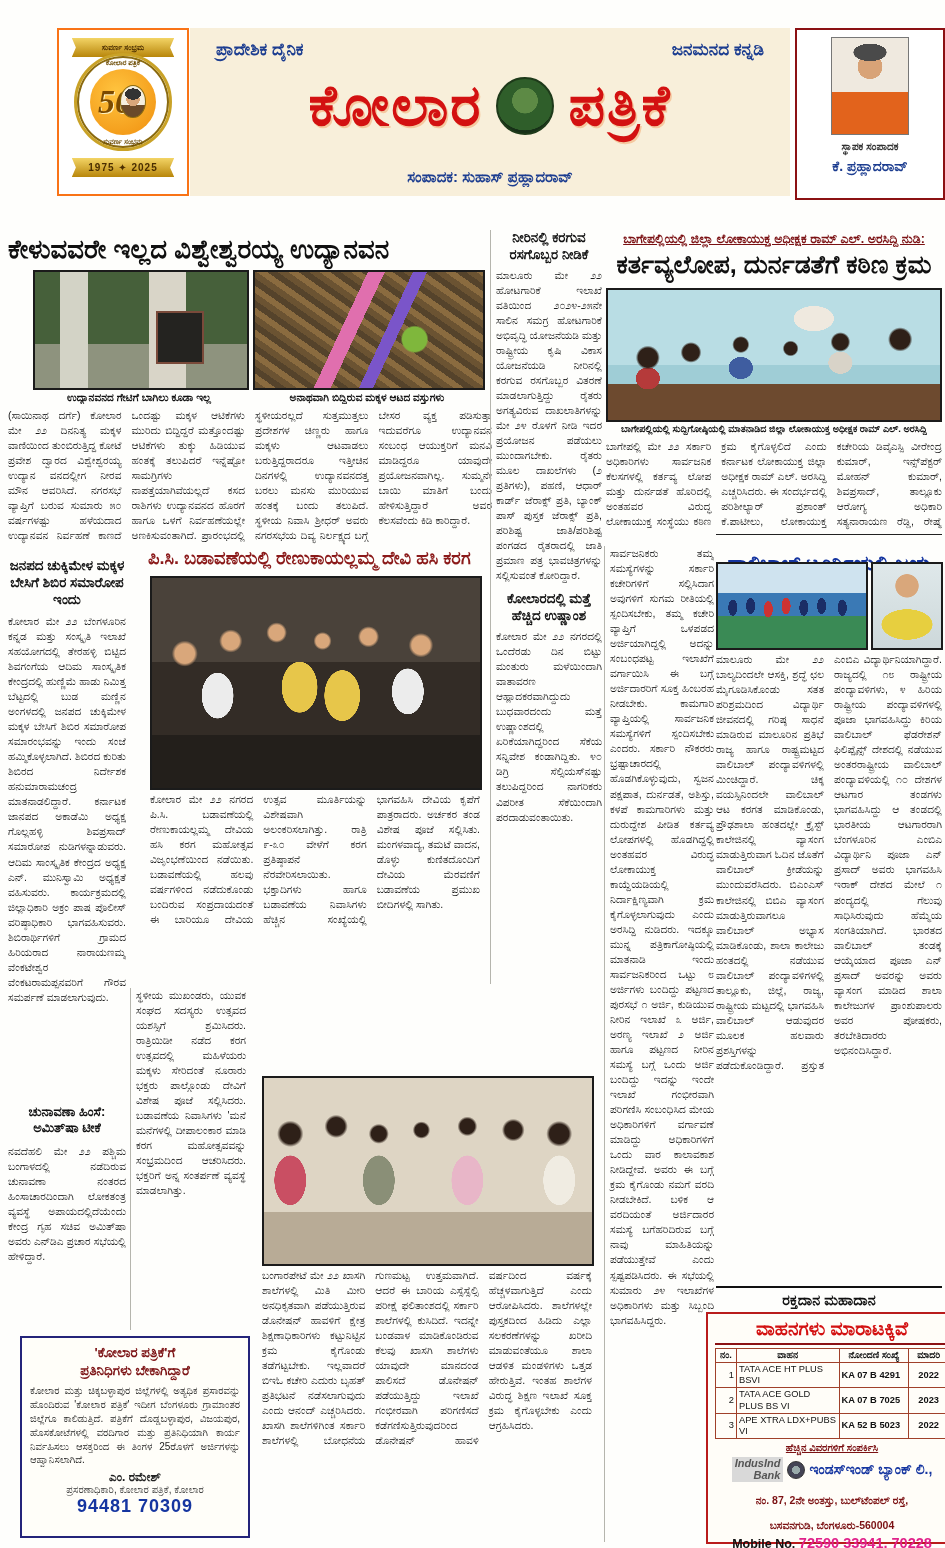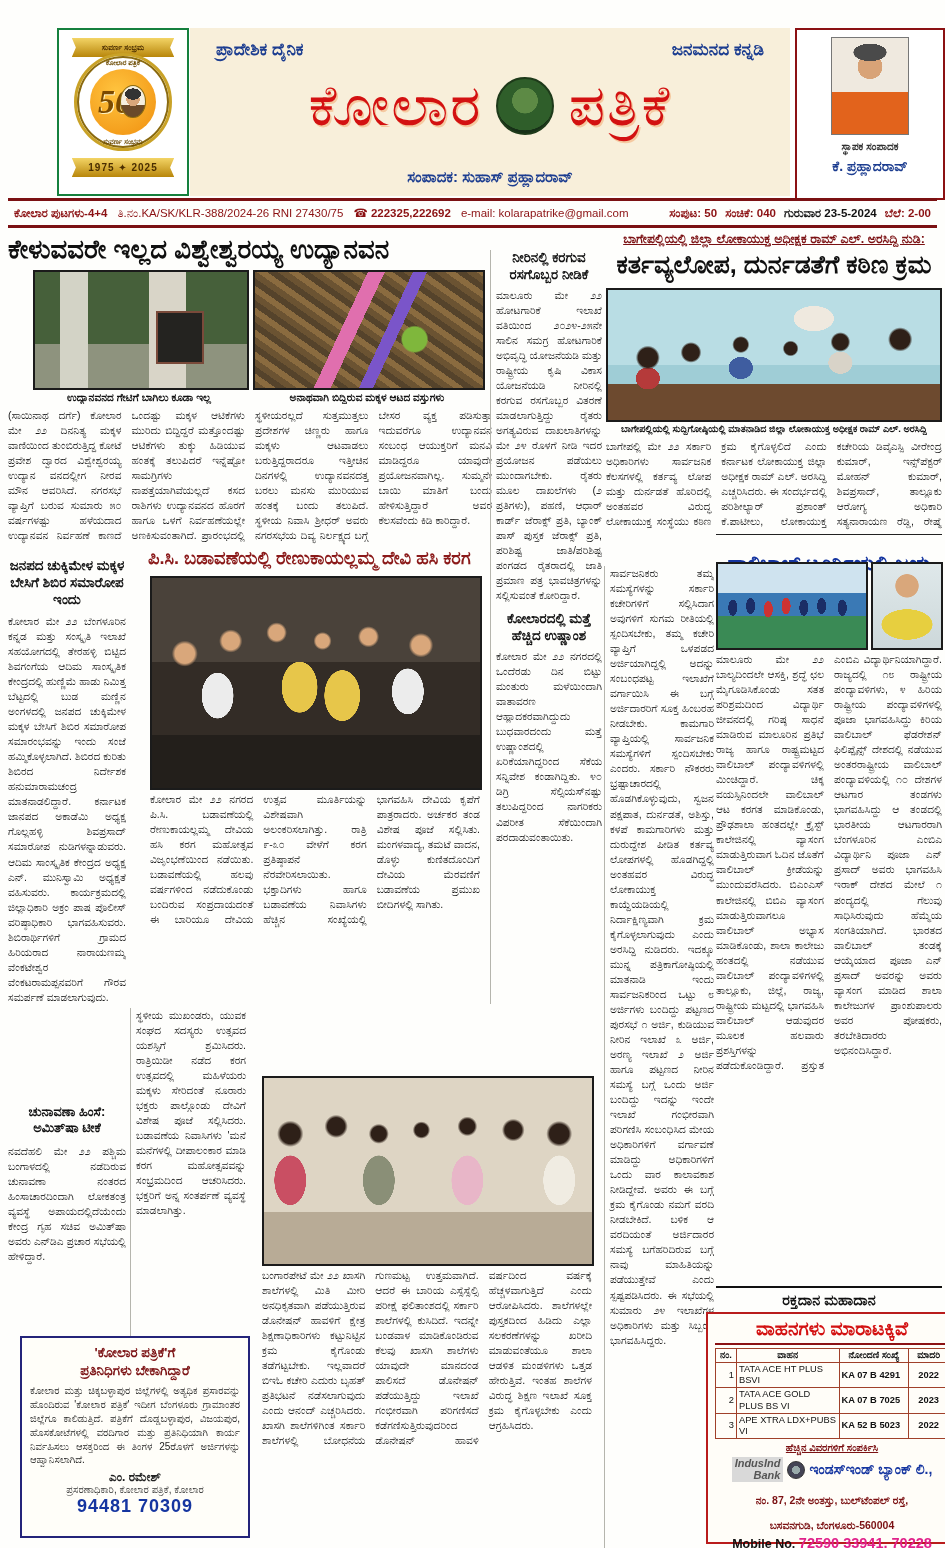--- a/index.html
+++ b/index.html
@@ -8,21 +8,21 @@
   .abs{position:absolute;}
   .ph{position:absolute;border:2px solid #1b1b1b;overflow:hidden;}
   .bt{font-size:10.6px;line-height:1.42;text-align:justify;color:#1c1c1c;overflow:hidden;}
   .c2{column-count:2;column-gap:10px;}
   .c3{column-count:3;column-gap:10px;}
   .c4{column-count:4;column-gap:10px;}
   .cap{font-size:10.5px;font-weight:bold;color:#111;text-align:center;overflow:hidden;white-space:nowrap;}
   .subhead{font-weight:800;color:#111;text-align:center;line-height:1.25;}
 
   
-  .logo-box{left:57px;top:28px;width:128px;height:164px;background:#fff;border:2px solid #15803d;}
+  .logo-box{left:57px;top:28px;width:128px;height:164px;background:#fff;border:2px solid #f97316;}
   .ribbon{position:absolute;left:10%;width:80%;height:19px;
           background:linear-gradient(#f3d465,#b8860b);
           clip-path:polygon(0 0,100% 0,96% 50%,100% 100%,0 100%,4% 50%);
           color:#4a2e00;font-size:7.5px;font-weight:bold;text-align:center;line-height:19px;overflow:hidden;}
   .ribbon.top{top:8px;}
   .ribbon.bot{top:128px;font-size:10px;font-weight:800;letter-spacing:1px;}
   .logo-circle{position:absolute;left:50%;top:72px;transform:translate(-50%,-50%) ;width:92px;height:92px;border-radius:50%;
                background:#fff;border:3px solid #c9a227;box-shadow:0 0 0 2px #8a6a10 inset;}
   .logo-inner{position:absolute;left:50%;top:50%;transform:translate(-50%,-50%);width:66px;height:66px;border-radius:50%;
               background:radial-gradient(circle at 40% 35%,#ffc43f,#f08f0e);}
@@ -31,21 +31,21 @@
            font-size:34px;font-weight:900;font-style:italic;color:#7b4a00;text-shadow:1px 1px 0 #fff3c0;}
   .logo-portrait{position:absolute;right:10px;top:16px;width:24px;height:31px;border-radius:50%;
            background:radial-gradient(ellipse 55% 30% at 50% 26%,#333 0 60%,transparent 61%),
                       radial-gradient(ellipse 46% 34% at 50% 44%,#d9a77b 0 60%,transparent 61%),
                       linear-gradient(#f5efdf 0 62%,#6b4a2a 62%);border:1.5px solid #8a6a10;}
 
   .masthead{left:190px;top:28px;width:600px;height:168px;background:#f8efda;}
   .tagline-row{position:absolute;left:0;top:12px;width:100%;display:flex;justify-content:space-between;padding:0 26px;box-sizing:border-box;}
   .tagline{font-size:17px;font-weight:800;color:#1c3d90;}
   .title-row{position:absolute;left:0;top:44px;width:100%;display:flex;align-items:center;justify-content:center;gap:14px;}
-  .np-title{font-size:57px;font-weight:400;color:#d31111;letter-spacing:2px;text-shadow:1.5px 1.5px 0 #f5c9a0;}
+  .np-title{font-size:57px;font-weight:700;color:#d31111;letter-spacing:2px;text-shadow:1.5px 1.5px 0 #f5c9a0;}
   .seal{width:54px;height:54px;border-radius:50%;border:2px solid #1e3a1a;
         background:radial-gradient(circle at 50% 40%,#5d8a45 0 30%,#2f5e2a 31% 70%,#173018 71%);}
   .editor-line{position:absolute;left:0;bottom:10px;width:100%;text-align:center;font-size:15px;font-weight:800;color:#1c3d90;}
 
   .founder-box{left:795px;top:28px;width:146px;height:168px;background:#fff;border:2px solid #8b1113;text-align:center;}
   .founder-photo{position:absolute;left:50%;top:7px;transform:translateX(-50%);width:76px;height:96px;border:1px solid #777;
      background:radial-gradient(ellipse 36% 15% at 50% 15%,#4a4a4a 0 60%,transparent 61%),
                 radial-gradient(ellipse 27% 21% at 50% 30%,#d8a377 0 60%,transparent 61%),
                 linear-gradient(#efe9df 0 56%,#e2631c 56%);}
   .founder-label{position:absolute;left:0;top:110px;width:100%;font-size:10.5px;font-weight:bold;color:#333;}
@@ -120,21 +120,21 @@
     radial-gradient(ellipse 5% 16% at 58% 52%,#1b2d66 0 60%,transparent 61%),
     radial-gradient(ellipse 5% 16% at 70% 50%,#1b2d66 0 60%,transparent 61%),
     radial-gradient(ellipse 5% 16% at 84% 52%,#1b2d66 0 60%,transparent 61%),
     linear-gradient(#cfe3ef 0 34%,#3a79b5 34% 62%,#3a8a55 62%);}
   .p-portrait{background:
     radial-gradient(circle at 50% 26%,#d9a77b 0 16%,transparent 17%),
     radial-gradient(ellipse 62% 30% at 50% 72%,#e7cf3f 0 60%,transparent 61%),
     linear-gradient(#dfe8ea,#cdd8da);}
 
   
-  .rule-left{border-left:1px solid #b5b5ad;padding-left:5px;box-sizing:border-box;margin-top:20px;}
+  .rule-left{border-left:1px solid #b5b5ad;padding-left:5px;box-sizing:border-box;}
   .blood{left:716px;top:1286px;width:226px;border-top:2.5px solid #111;padding-top:4px;
          font-size:14.5px;font-weight:900;color:#111;text-align:center;}
 
   
   .veh{left:706px;top:1312px;width:252px;height:232px;border:2px solid #b91c1c;background:#fffdf8;box-sizing:border-box;padding:3px 7px;}
   .veh-title{font-size:19px;font-weight:900;color:#d31111;text-align:center;border-bottom:2px solid #8b1113;padding:1px 0 3px;}
   table.veh-t{width:100%;border-collapse:collapse;margin-top:3px;}
   table.veh-t th,table.veh-t td{border:1.2px solid #a0402a;font-size:9.3px;color:#111;padding:1px 2px;line-height:1.2;}
   table.veh-t th{font-weight:bold;text-align:center;}
   table.veh-t td.num{text-align:right;width:9%;}
@@ -187,32 +187,20 @@
     </div>
     <div class="editor-line">ಸಂಪಾದಕ: ಸುಹಾಸ್ ಪ್ರಹ್ಲಾದರಾವ್</div>
   </div>
 
   <div class="abs founder-box">
     <div class="founder-photo"></div>
     <div class="founder-label">ಸ್ಥಾಪಕ ಸಂಪಾದಕ</div>
     <div class="founder-name">ಕೆ. ಪ್ರಹ್ಲಾದರಾವ್</div>
   </div>
 
-  <div class="abs infobar">
-    <b>ಕೋಲಾರ ಪುಟಗಳು-4+4</b>
-    <span>ತಿ.ನಂ.KA/SK/KLR-388/2024-26 RNI 27430/75</span>
-    <b>☎ 222325,222692</b>
-    <span>e-mail: kolarapatrike@gmail.com</span>
-    <span class="right">
-      <b>ಸಂಪುಟ: 50</b>
-      <b>ಸಂಚಿಕೆ: 040</b>
-      <span class="val">ಗುರುವಾರ 23-5-2024</span>
-      <b>ಬೆಲೆ: 2-00</b>
-    </span>
-  </div>
 
   <div class="abs hl-park">ಕೇಳುವವರೇ ಇಲ್ಲದ ವಿಶ್ವೇಶ್ವರಯ್ಯ ಉದ್ಯಾನವನ</div>
   <div class="ph p-park1" style="left:33px;top:270px;width:212px;height:116px;"></div>
   <div class="ph p-park2" style="left:253px;top:270px;width:228px;height:116px;"></div>
   <div class="abs cap" style="left:33px;top:391px;width:212px;">ಉದ್ಯಾನವನದ ಗೇಟಿಗೆ ಬಾಗಿಲು ಕೂಡಾ ಇಲ್ಲ</div>
   <div class="abs cap" style="left:253px;top:391px;width:228px;">ಅನಾಥವಾಗಿ ಬಿದ್ದಿರುವ ಮಕ್ಕಳ ಆಟದ ವಸ್ತುಗಳು</div>
   <div class="abs bt c4" style="left:8px;top:408px;width:484px;height:146px;">(ಸಾಯಿನಾಥ ದರ್ಗೆ)  ಕೋಲಾರ ಮೇ ೨೨  ದಿನನಿತ್ಯ ಮಕ್ಕಳ ವಾಣಿಯಿಂದ ತುಂಬಿರುತ್ತಿದ್ದ ಕೋಟೆ ಪ್ರವೇಶ ದ್ವಾರದ ವಿಶ್ವೇಶ್ವರಯ್ಯ ಉದ್ಯಾನ ವನದಲ್ಲೀಗ ನೀರವ ಮೌನ ಆವರಿಸಿದೆ. ನಗರಸಭೆ ವ್ಯಾಪ್ತಿಗೆ ಬರುವ ಸುಮಾರು ೫೦ ವರ್ಷಗಳಷ್ಟು ಹಳೆಯದಾದ ಉದ್ಯಾನವನ ನಿರ್ವಹಣೆ ಕಾಣದೆ ಒಂದಷ್ಟು ಮಕ್ಕಳ ಆಟಿಕೆಗಳು ಮುರಿದು ಬಿದ್ದಿದ್ದರೆ ಮತ್ತೊಂದಷ್ಟು ಆಟಿಕೆಗಳು ತುಕ್ಕು ಹಿಡಿಯುವ ಹಂತಕ್ಕೆ ತಲುಪಿದರೆ ಇನ್ನೆಷ್ಟೋ ಸಾಮಗ್ರಿಗಳು ನಾಪತ್ತೆಯಾಗಿವೆಯಲ್ಲದೆ ಕಸದ ರಾಶಿಗಳು ಉದ್ಯಾನವನದ ಹೊರಗೆ ಹಾಗೂ ಒಳಗೆ ನಿರ್ವಹಣೆಯಲ್ಲೇ ಅಣಕಿಸುವಂತಾಗಿದೆ. ಪ್ರಾರಂಭದಲ್ಲಿ ಸ್ಥಳೀಯರಲ್ಲದೆ ಸುತ್ತಮುತ್ತಲು ಪ್ರದೇಶಗಳ ಚಿಣ್ಣರು ಹಾಗೂ ಮಕ್ಕಳು ಆಟವಾಡಲು ಬರುತ್ತಿದ್ದರಾದರೂ ಇತ್ತೀಚಿನ ದಿನಗಳಲ್ಲಿ ಉದ್ಯಾನವನದತ್ತ ಬರಲು ಮನಸು ಮುರಿಯುವ ಹಂತಕ್ಕೆ ಬಂದು ತಲುಪಿದೆ. ಸ್ಥಳೀಯ ನಿವಾಸಿ ಶ್ರೀಧರ್ ಅವರು ನಗರಸಭೆಯ ದಿವ್ಯ ನಿರ್ಲಕ್ಷ್ಯದ ಬಗ್ಗೆ ಬೇಸರ ವ್ಯಕ್ತ ಪಡಿಸುತ್ತಾ ಇದುವರೆಗೂ ಉದ್ಯಾನವನ ಸಂಬಂಧ ಆಯುಕ್ತರಿಗೆ ಮನವಿ ಮಾಡಿದ್ದರೂ ಯಾವುದೇ ಪ್ರಯೋಜನವಾಗಿಲ್ಲ. ಸುಮ್ಮನೇ ಬಾಯಿ ಮಾತಿಗೆ ಬಂದು ಹೇಳಿಸುತ್ತಿದ್ದಾರೆ ಅವರ ಕೆಲಸವೆಂದು ಕಿಡಿ ಕಾರಿದ್ದಾರೆ.</div>
 
   <div class="abs rule-left" style="left:490px;top:230px;width:112px;height:754px;box-sizing:border-box;overflow:hidden;">
     <div class="subhead" style="font-size:13.5px;">ನೀರಿನಲ್ಲಿ ಕರಗುವ ರಸಗೊಬ್ಬರ ನೀಡಿಕೆ</div>

